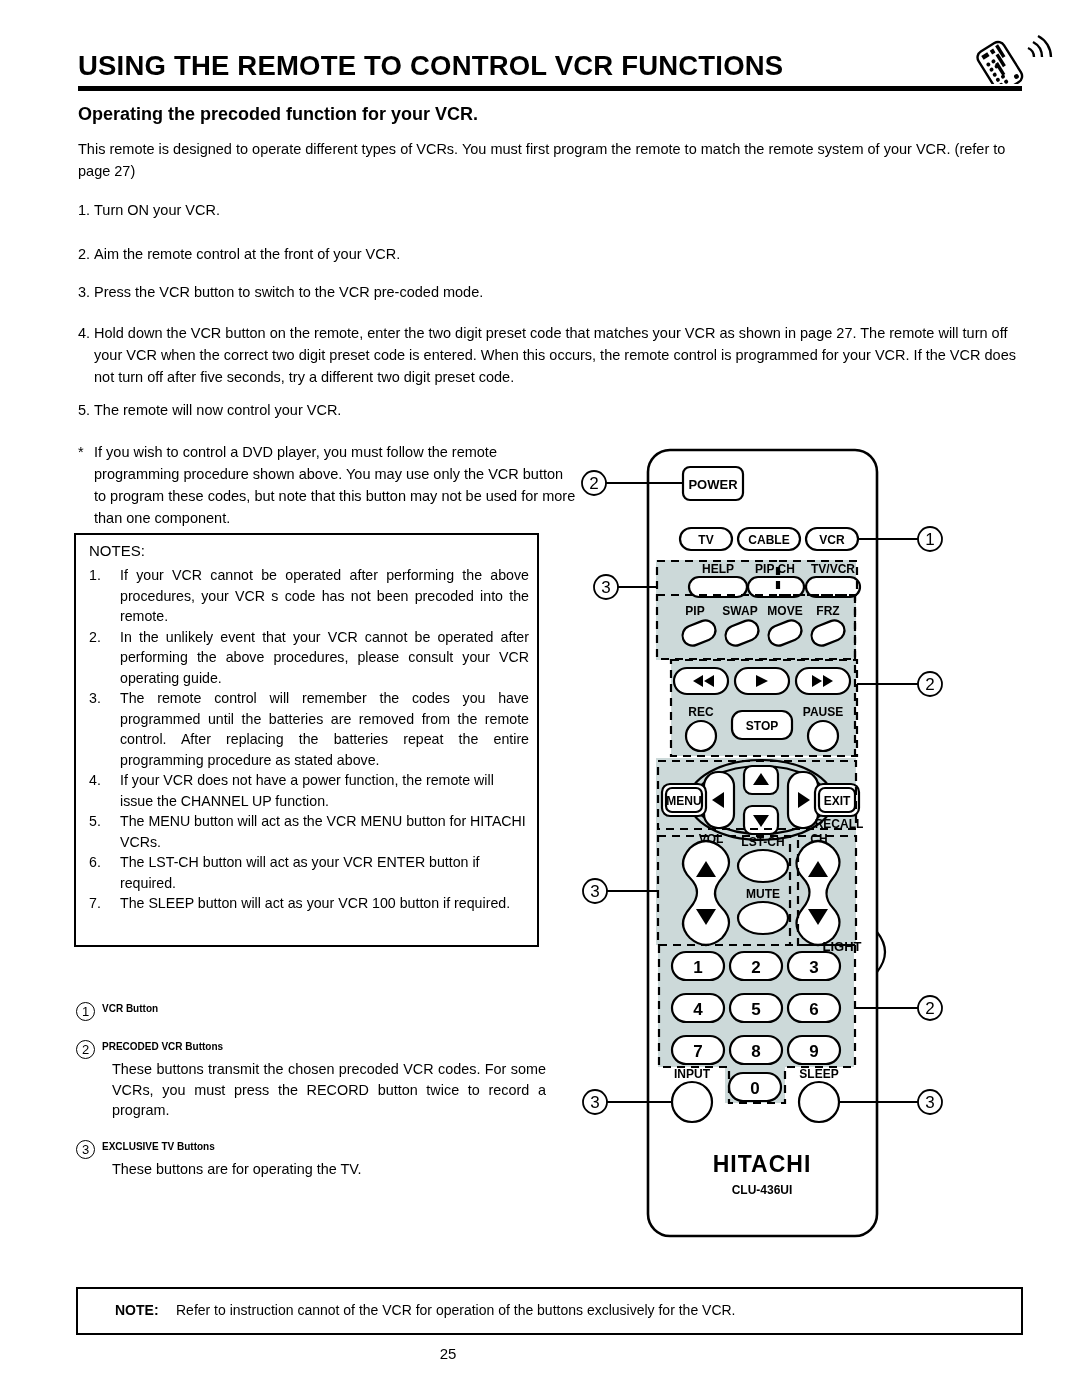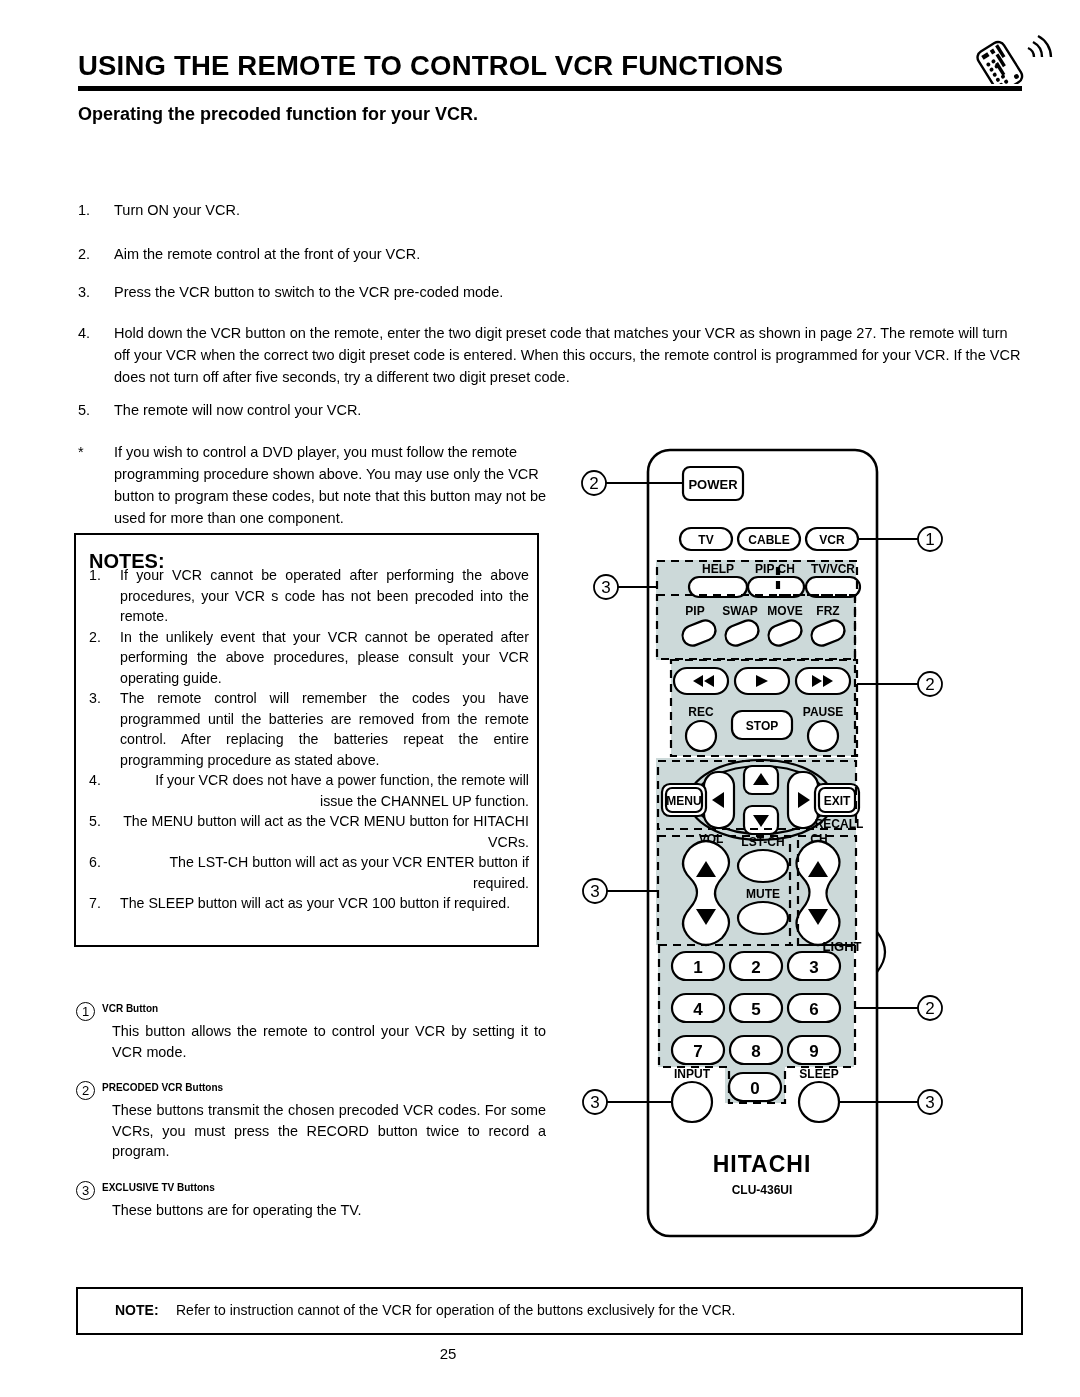--- a/index.html
+++ b/index.html
@@ -29,42 +29,42 @@
 
   
   .intro{
     position:absolute;left:68px;top:138px;width:946px;
     font-size:14.5px;line-height:22px;text-align:left;
   }
 
   
   .step{position:absolute;font-size:14.5px;line-height:22px;}
   .step .num{position:absolute;left:0;top:0;width:30px;}
-  .step .txt{display:block;margin-left:36px;}
+  .step .txt{display:block;margin-left:16px;}
 
   .s1{left:68px;top:199px;width:500px;}
   .s2{left:68px;top:243px;width:600px;}
   .s3{left:68px;top:281px;width:700px;}
   .s4{left:68px;top:322px;width:946px;}
   .s5{left:68px;top:399px;width:500px;}
   .sstar{left:68px;top:441px;width:500px;}
 
   
   .notes-box{
     position:absolute;left:64px;top:533px;width:465px;height:414px;
     border:2.5px solid #000;background:#fff;box-sizing:border-box;
   }
   .notes-head{
-    position:absolute;left:13px;top:7px;font-size:20px;font-weight:bold;margin-top:8px;
+    position:absolute;left:13px;top:7px;font-size:15px;font-weight:normal;
   }
   .notes-list{position:absolute;left:13px;top:30px;width:440px;}
   .note-row{position:relative;font-size:14.2px;line-height:20.5px;margin-bottom:0px;}
   .note-row .n{position:absolute;left:0;top:0;width:26px;}
   .note-row .t{display:block;margin-left:31px;text-align:justify;}
-  .note-row .t.nojust{text-align:right;}
+  .note-row .t.nojust{text-align:left;}
 
   
   .legend{position:absolute;left:66px;top:998px;width:470px;}
   .leg-item{position:relative;margin-bottom:15px;}
   .circ{
     display:inline-block;width:19px;height:19px;border:1.6px solid #000;
     border-radius:50%;text-align:center;line-height:17px;font-size:13px;
     vertical-align:-4px;box-sizing:border-box;
   }
   .leg-title{font-size:10px;font-weight:bold;margin-left:7px;}
@@ -115,20 +115,21 @@
         <circle cx="46" cy="50" r="2.4" fill="#000"></circle>
       </g>
       <path d="M68 22 a10 10 0 0 1 6 9" fill="none" stroke="#000" stroke-width="2.4"></path>
       <path d="M73 16 a17 17 0 0 1 9 15" fill="none" stroke="#000" stroke-width="2.4"></path>
       <path d="M78 10 a24 24 0 0 1 13 21" fill="none" stroke="#000" stroke-width="2.4"></path>
     </svg>
   </div>
 
   <div class="subtitle">Operating the precoded function for your VCR.</div>
 
+  <div class="intro">This remote is designed to operate different types of VCRs.  You must first program the remote to match the remote system of your VCR. (refer to page 27)</div>
 
   <div class="step s1">
     <span class="num">1.</span>
     <span class="txt">Turn ON your VCR.</span>
   </div>
   <div class="step s2">
     <span class="num">2.</span>
     <span class="txt">Aim the remote control at the front of your VCR.</span>
   </div>
   <div class="step s3">
@@ -178,21 +179,20 @@
       <div class="note-row">
         <span class="n">7.</span>
         <span class="t">The SLEEP button will act as your VCR  100  button if required.</span>
       </div>
     </div>
   </div>
 
   <div class="legend">
     <div class="leg-item">
       <span class="circ">1</span><span class="leg-title">VCR Button</span>
-      <span class="leg-body">This button allows the remote to control your VCR by  setting it to VCR mode.</span>
     </div>
     <div class="leg-item">
       <span class="circ">2</span><span class="leg-title">PRECODED VCR Buttons</span>
       <span class="leg-body">These buttons transmit the chosen precoded VCR codes. For some VCRs, you must press the RECORD button twice to record a program.</span>
     </div>
     <div class="leg-item">
       <span class="circ">3</span><span class="leg-title">EXCLUSIVE TV Buttons</span>
       <span class="leg-body nj">These buttons are for operating the TV.</span>
     </div>
   </div>

